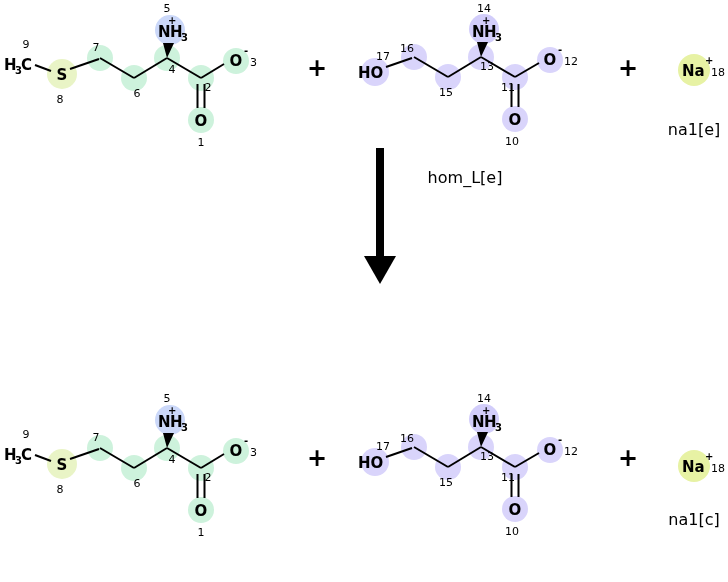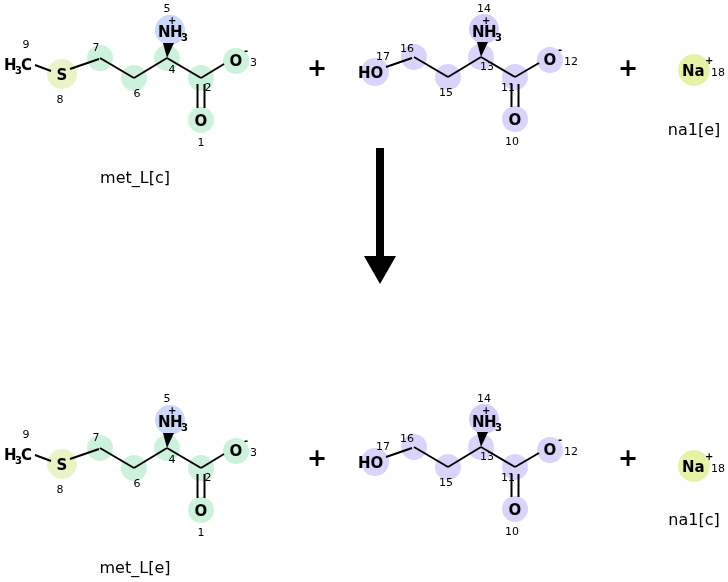--- a/index.html
+++ b/index.html
@@ -114,36 +114,35 @@
   </svg>
   <div class="plus-op" style="left:303px;top:54px">+</div>
   <svg class="mol" style="left:350px;top:0px" width="230" height="155">
     <use href="#hom-mol"></use>
   </svg>
   <div class="plus-op" style="left:614px;top:54px">+</div>
   <svg class="mol" style="left:670px;top:46px" width="58" height="50">
     <use href="#na-mol"></use>
   </svg>
 
-  <div class="caption" style="left:0px;top:168px;width:270px">met_L[c]</div>
+  <div class="caption" style="left:350px;top:168px;width:230px">hom_L[e]</div>
   <div class="caption" style="left:646px;top:120px;width:96px">na1[e]</div>
 
   <svg class="mol" style="left:356px;top:148px" width="48" height="140">
     <rect x="20" y="0" width="8" height="110" fill="#000"></rect>
     <polygon points="8,108 40,108 24,136" fill="#000"></polygon>
   </svg>
 
   <svg class="mol" style="left:0px;top:390px" width="270" height="155">
     <use href="#met-mol"></use>
   </svg>
   <div class="plus-op" style="left:303px;top:444px">+</div>
   <svg class="mol" style="left:350px;top:390px" width="230" height="155">
     <use href="#hom-mol"></use>
   </svg>
   <div class="plus-op" style="left:614px;top:444px">+</div>
   <svg class="mol" style="left:670px;top:442px" width="58" height="50">
     <use href="#na-mol"></use>
   </svg>
 
-  <div class="caption" style="left:0px;top:558px;width:270px">met_L[e]</div>
   <div class="caption" style="left:646px;top:510px;width:96px">na1[c]</div>
 
 </div>
 
 </body></html>

